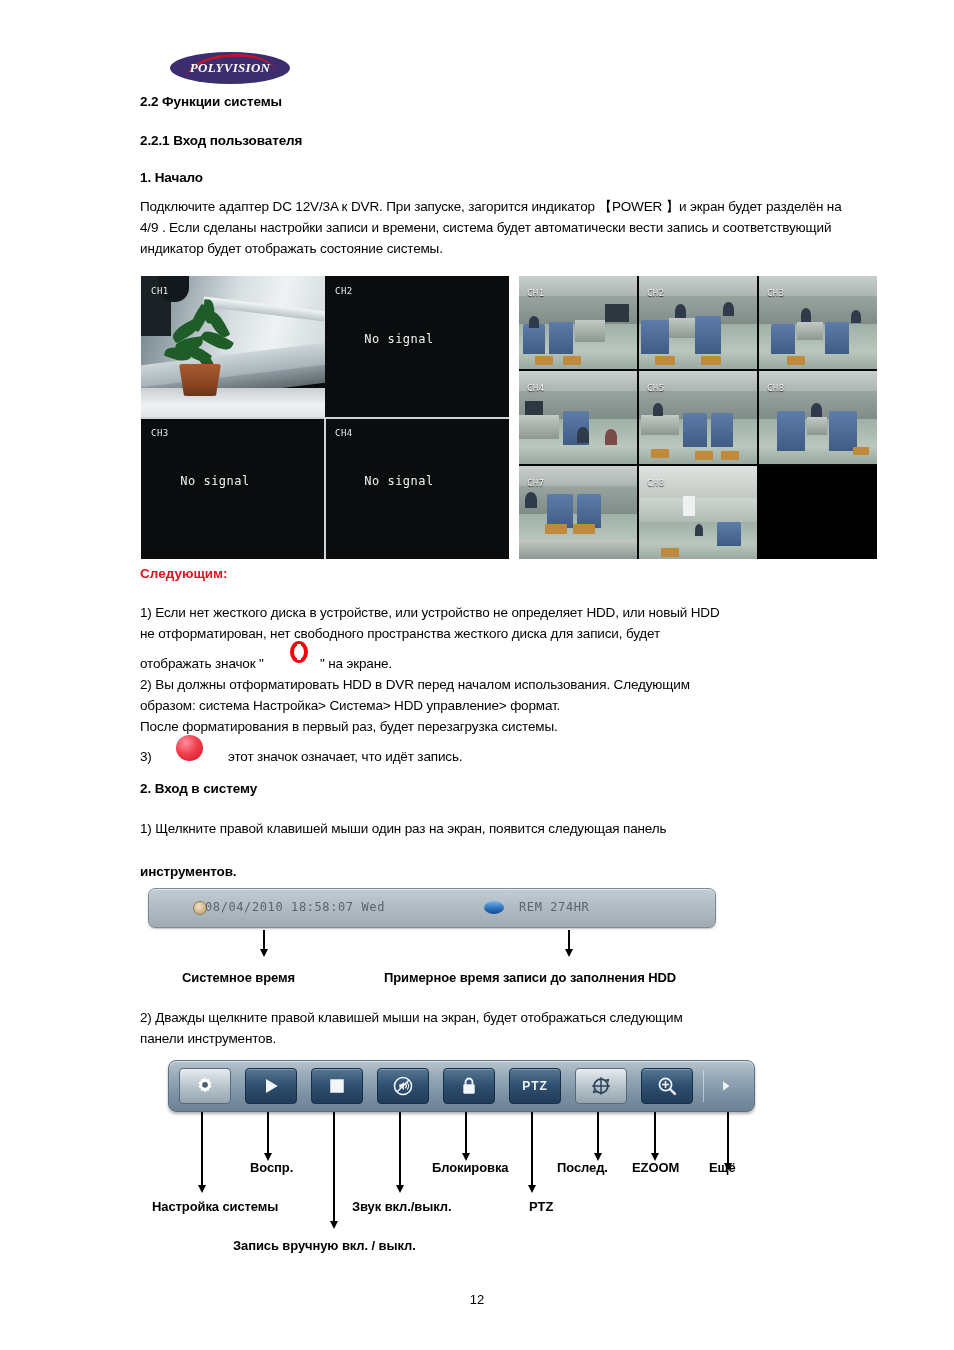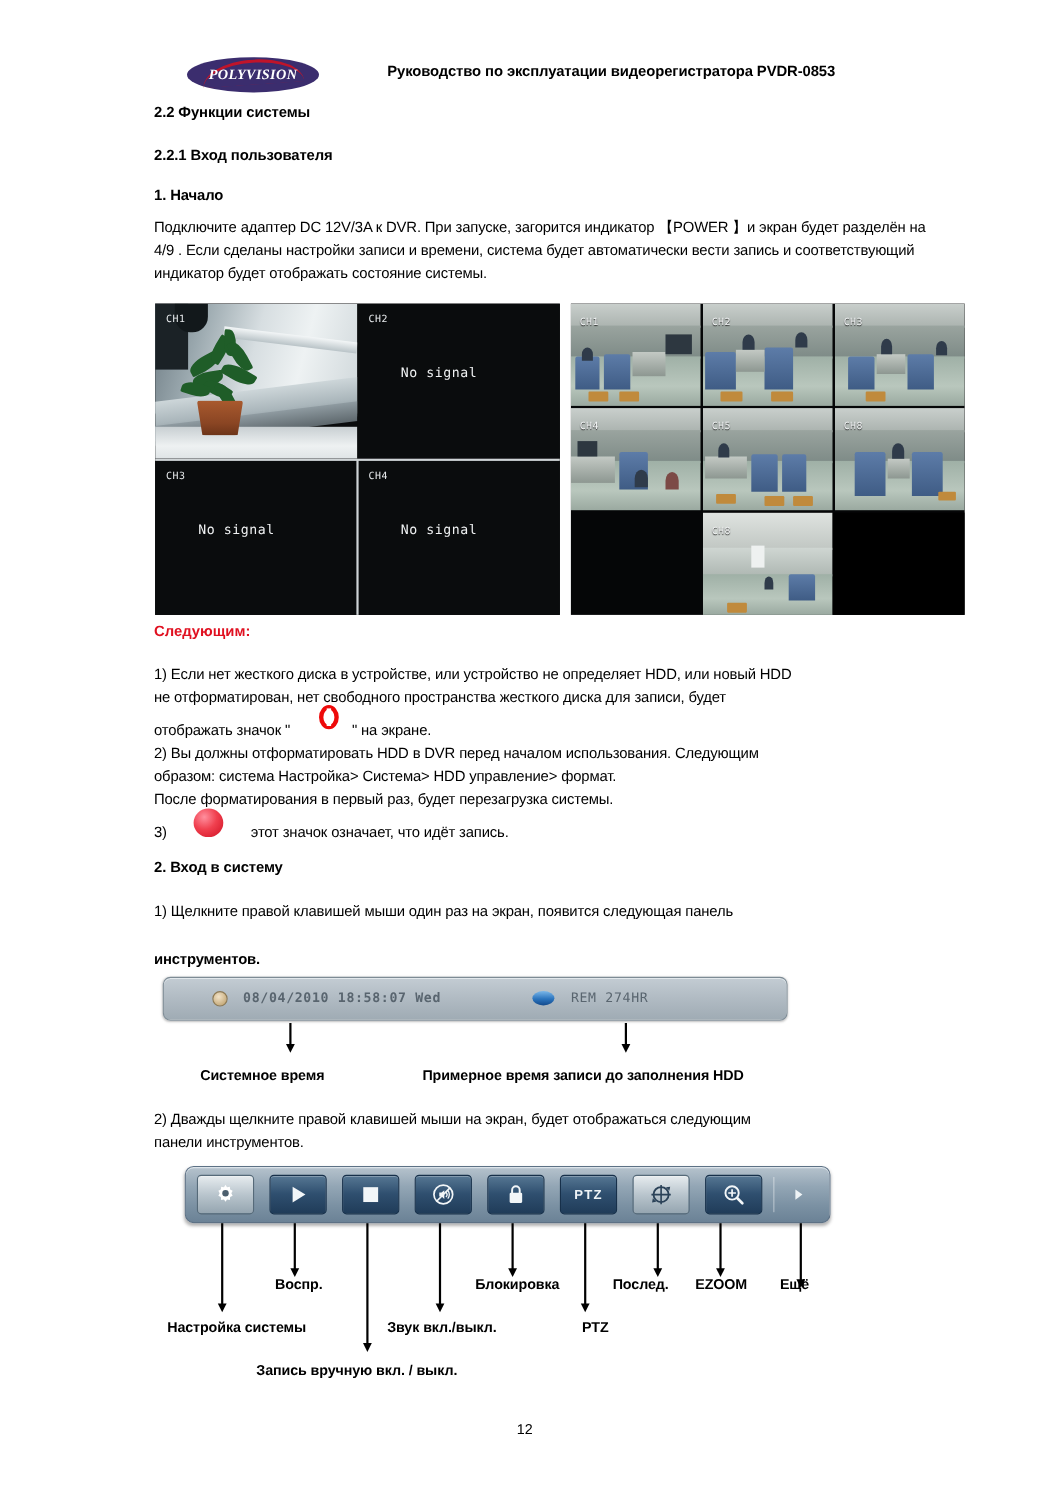--- a/index.html
+++ b/index.html
@@ -272,27 +272,26 @@
     box-shadow: inset 0 1px 0 #e2e8ec, 0 1px 2px rgba(0,0,0,.25);
   }
   .sb-clock {
     position: absolute; left: 44px; top: 12px;
     width: 14px; height: 14px; border-radius: 50%;
     background: radial-gradient(circle at 40% 35%, #f2e3c8, #b99a63);
     border: 1px solid #8e7a54;
     box-sizing: border-box;
   }
   .sb-time {
-    position: absolute; left: 72px; top: 11px;
+    position: absolute; left: 56px; top: 11px;
     font-family: "DejaVu Sans Mono", monospace;
     font-size: 12px;
     color: #59656f;
     letter-spacing: 0.6px;
     white-space: nowrap;
-    font-weight: bold;
   }
   .sb-disk {
     position: absolute; left: 335px; top: 12px;
     width: 20px; height: 13px; border-radius: 50%;
     background: linear-gradient(180deg, #7ab6e8 0%, #2b74bd 55%, #134a8c 100%);
   }
   .sb-rem {
     position: absolute; left: 370px; top: 11px;
     font-family: "DejaVu Sans Mono", monospace;
     font-size: 12px;
@@ -368,21 +367,20 @@
 </style>
 </head>
 <body>
 
 <div class="header">
   <div class="logo">
     <div class="logo-ellipse"></div>
     <div class="logo-arc"></div>
     <div class="logo-text">POLYVISION</div>
   </div>
-  <div class="header-title">Руководство по эксплуатации видеорегистратора PVDR-0853</div>
 </div>
 
 <div class="blk h2" style="left:140px; top:94px;">2.2 Функции системы</div>
 <div class="blk h3" style="left:140px; top:133px;">2.2.1 Вход пользователя</div>
 <div class="blk h4" style="left:140px; top:170px;">1. Начало</div>
 
 <div class="blk para" style="left:140px; top:196px; width:716px;">Подключите адаптер DC 12V/3A к DVR. При запуске, загорится индикатор 【POWER 】и экран будет разделён на 4/9 . Если сделаны настройки записи и времени, система будет автоматически вести запись и соответствующий индикатор будет отображать состояние системы.</div>
 
 <div class="quad">
 
@@ -514,20 +512,34 @@
         <div class="of-floor"></div>
       <div class="cubicle" style="left:18px; top:40px; width:28px; height:40px;"></div>
       <div class="cubicle" style="left:70px; top:40px; width:28px; height:40px;"></div>
       <div class="desk" style="left:48px; top:46px; width:20px; height:18px;"></div>
       <div class="personblob" style="left:52px; top:32px; width:11px; height:14px;"></div>
       <div class="chair" style="left:94px; top:76px; width:16px; height:8px;"></div>
     </div>
     <div class="nine-lbl">CH8</div>
   </div>
 
+  <div class="nine-cell" style="left:0px;   top:190px;">
+    <div class="office">
+      <div class="of-ceil"></div>
+        <div class="of-wall"></div>
+        <div class="of-floor"></div>
+      <div class="cubicle" style="left:28px; top:28px; width:26px; height:34px;"></div>
+      <div class="cubicle" style="left:58px; top:28px; width:24px; height:34px;"></div>
+      <div class="personblob" style="left:6px;  top:26px; width:12px; height:16px;"></div>
+      <div class="chair" style="left:26px; top:58px; width:22px; height:10px;"></div>
+      <div class="chair" style="left:54px; top:58px; width:22px; height:10px;"></div>
+      <div class="desk" style="left:0px;  top:74px; width:118px; height:19px;"></div>
+    </div>
+    <div class="nine-lbl">CH7</div>
+  </div>
 
   <div class="nine-cell" style="left:120px; top:190px;">
     <div class="office">
       <div class="of-ceil" style="height:34px; background:linear-gradient(180deg,#dfe3e0,#c0c6c2);"></div>
       <div class="of-wall" style="top:32px; height:26px; background:linear-gradient(180deg,#cfd6d2,#aeb7b2);"></div>
       <div class="of-floor" style="top:56px; height:37px;"></div>
       <div class="monitor" style="left:44px; top:30px; width:12px; height:20px; background:#eef1f0;"></div>
       <div class="cubicle" style="left:78px; top:56px; width:24px; height:24px;"></div>
       <div class="chair" style="left:22px; top:82px; width:18px; height:9px;"></div>
       <div class="personblob" style="left:56px; top:58px; width:8px; height:12px;"></div>

